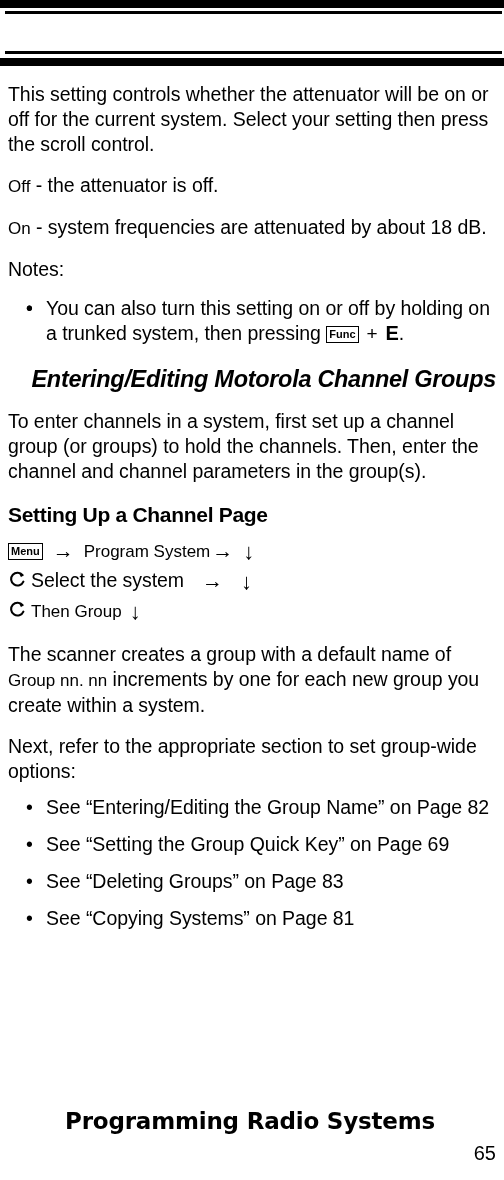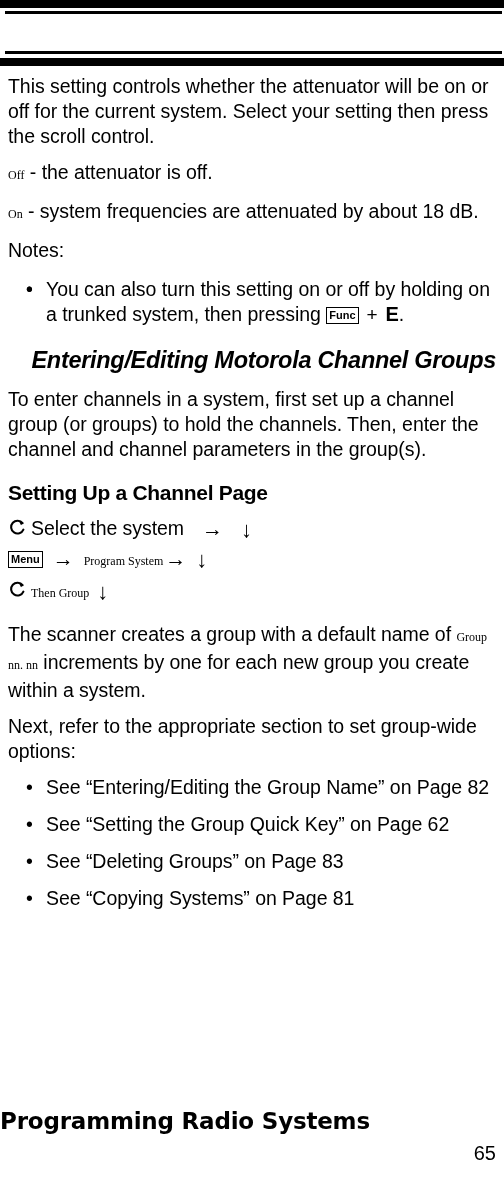--- a/index.html
+++ b/index.html
@@ -41,29 +41,29 @@
     position: absolute;
     left: 0;
     top: 66px;
     width: 504px;
   }
   .content {
     padding: 0 8px 0 8px;
   }
 
   p.body {
-    margin: 8px 0 11px 0;
+    margin: 16px 0 11px 0;
     font-size: 19.5px;
     line-height: 25px;
     letter-spacing: -0.05px;
   }
 
   .mono {
-    font-family: Liberation Serif, serif;
-    font-size: 12px;
+    font-family: Liberation Sans, sans-serif;
+    font-size: 17px;
     letter-spacing: 0px;
   }
 
   
   h2.h-section {
     margin: 19px 0 13px 0;
     font-size: 23.5px;
     line-height: 28px;
     font-weight: bold;
     font-style: italic;
@@ -154,21 +154,21 @@
   .sp-lg { display: inline-block; width: 16px; }
 
   
   .footer {
     position: absolute;
     left: 0;
     top: 1108px;
     width: 504px;
   }
   .footer-title {
-    text-align: left;
+    text-align: center;
     padding-right: 4px;
     font-family: "DejaVu Sans", sans-serif;
     font-weight: bold;
     font-size: 23px;
     line-height: 27px;
     letter-spacing: -0.2px;
   }
   .footer-page {
     text-align: right;
     padding-right: 8px;
@@ -208,46 +208,46 @@
     </ul>
 
     <h2 class="h-section">Entering/Editing Motorola Channel Groups</h2>
 
     <p class="body">To enter channels in a system, first set up a channel group (or groups) to hold the channels. Then, enter the channel and channel parameters in the group(s).</p>
 
     <h3 class="h-sub">Setting Up a Channel Page</h3>
 
     <div class="navblock">
 
+      <span class="navline"><span class="key">Menu</span><span class="sp"></span><span class="arrow-r">→</span><span class="sp"></span><span class="mono">Program System</span><span class="arrow-r">→</span><span class="sp"></span><span class="arrow-d">↓</span></span>
+
       <span class="navline"><span class="scroll-glyph"><svg width="19" height="21" viewBox="0 0 19 21">
               <path d="M14.6 5.2 A6.4 6.4 0 1 0 15.4 11.6" fill="none" stroke="#000" stroke-width="2.1" stroke-linecap="round"></path>
               <path d="M10.6 2.6 L15.3 5.0 L13.0 7.2 Z" fill="#000"></path>
             </svg></span><span>Select the system</span><span class="sp-lg"></span><span class="arrow-r">→</span><span class="sp-lg"></span><span class="arrow-d">↓</span></span>
 
-      <span class="navline"><span class="key">Menu</span><span class="sp"></span><span class="arrow-r">→</span><span class="sp"></span><span class="mono">Program System</span><span class="arrow-r">→</span><span class="sp"></span><span class="arrow-d">↓</span></span>
-
       <span class="navline"><span class="scroll-glyph"><svg width="19" height="21" viewBox="0 0 19 21">
               <path d="M14.6 5.2 A6.4 6.4 0 1 0 15.4 11.6" fill="none" stroke="#000" stroke-width="2.1" stroke-linecap="round"></path>
               <path d="M10.6 2.6 L15.3 5.0 L13.0 7.2 Z" fill="#000"></path>
             </svg></span><span class="mono">Then Group</span><span class="sp"></span><span class="arrow-d">↓</span></span>
 
     </div>
 
     <p class="body"><span>The scanner creates a group with a default name of </span><span class="mono">Group nn. nn</span><span> increments by one for each new group you create within a system.</span></p>
 
     <p class="body">Next, refer to the appropriate section to set group-wide options:</p>
 
     <ul class="bullets refs">
       <li>
         <span class="bullet-dot">•</span>
         <span>See “Entering/Editing the Group Name” on Page 82</span>
       </li>
       <li>
         <span class="bullet-dot">•</span>
-        <span>See “Setting the Group Quick Key” on Page 62</span>
+        <span>See “Setting the Group Quick Key” on Page 69</span>
       </li>
       <li>
         <span class="bullet-dot">•</span>
         <span>See “Deleting Groups” on Page 83</span>
       </li>
       <li>
         <span class="bullet-dot">•</span>
         <span>See “Copying Systems” on Page 81</span>
       </li>
     </ul>

